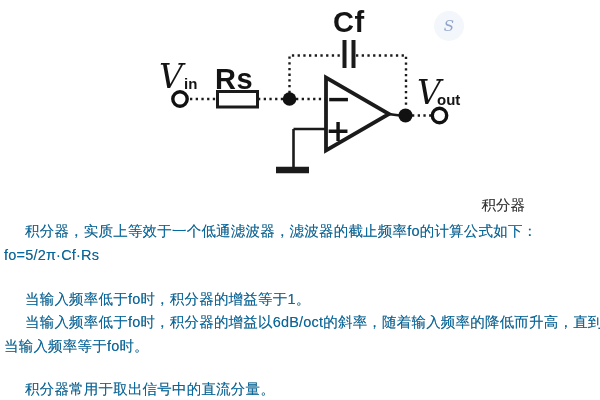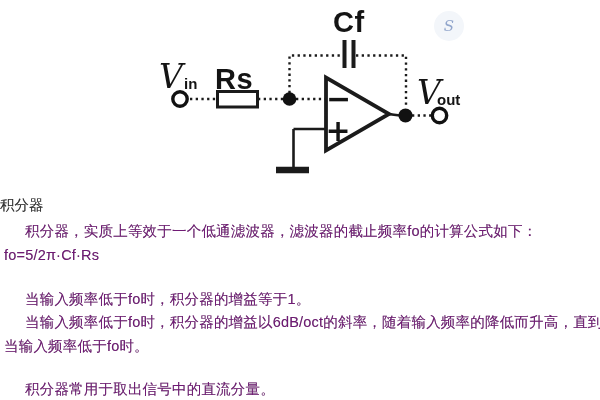--- a/index.html
+++ b/index.html
@@ -12,25 +12,25 @@
   .icon-btn{
     position:absolute;top:11px;left:434px;width:30px;height:30px;
     border-radius:50%;background:#f3f6fa;
     display:flex;align-items:center;justify-content:center;cursor:pointer;
   }
   .icon-glyph{
     font-family:"DejaVu Serif",serif;font-style:italic;
     font-size:15px;color:#92a6cc;line-height:1;
   }
   .caption{
-    position:absolute;top:196px;left:0;width:525px;text-align:left;
+    position:absolute;top:196px;left:0;width:525px;text-align:right;
     font-size:14.5px;color:#333333;text-shadow:0 0 .5px rgba(40,40,40,.45);
   }
   .tline{
-    position:absolute;font-size:14.5px;color:#701a75;white-space:nowrap;
+    position:absolute;font-size:14.5px;color:#0369a1;white-space:nowrap;
     letter-spacing:.2px;text-shadow:0 0 .5px rgba(40,40,40,.45);
   }
   .l0{top:222px;left:25px}
   .l1{top:247px;left:4px}
   .l2{top:290px;left:25px}
   .l3{top:313px;left:25px}
   .l4{top:337px;left:4px}
   .l5{top:380px;left:25px}
   svg .lbl-v{font-family:"DejaVu Serif",serif;font-style:italic;font-size:33px;fill:#141414;}
   svg .lbl-sub{font-family:"Liberation Sans",sans-serif;font-weight:bold;font-size:15px;fill:#141414;}
@@ -81,14 +81,14 @@
 <div class="icon-btn">
   <span class="icon-glyph">S</span>
 </div>
 
 <div class="caption">积分器</div>
 
 <div class="tline l0">积分器，实质上等效于一个低通滤波器，滤波器的截止频率fo的计算公式如下：</div>
 <div class="tline l1">fo=5/2π·Cf·Rs</div>
 <div class="tline l2">当输入频率低于fo时，积分器的增益等于1。</div>
 <div class="tline l3">当输入频率低于fo时，积分器的增益以6dB/oct的斜率，随着输入频率的降低而升高，直到达</div>
-<div class="tline l4">当输入频率低于fo时。</div>
+<div class="tline l4">当输入频率等于fo时。</div>
 <div class="tline l5">积分器常用于取出信号中的直流分量。</div>
 
 </body></html>

